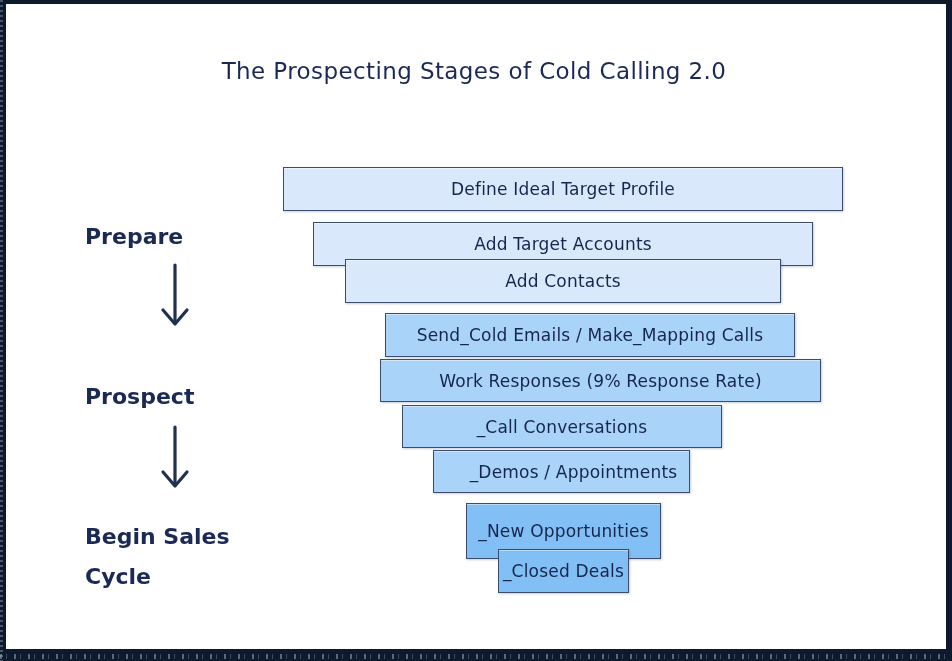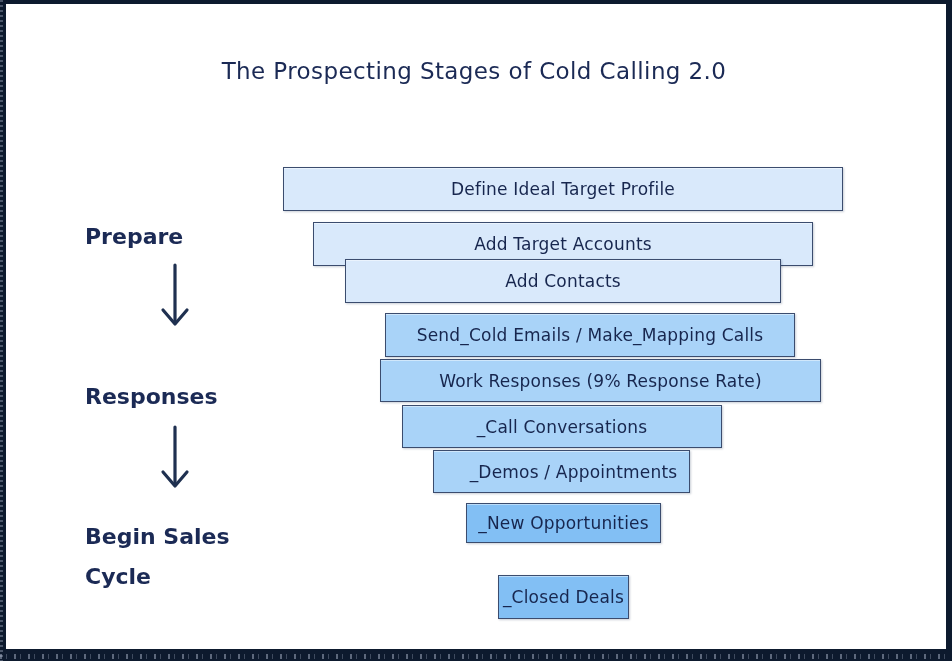--- a/index.html
+++ b/index.html
@@ -62,21 +62,21 @@
 
 <h1 class="title">The Prospecting Stages of Cold Calling 2.0</h1>
 
 <div class="phase-label" id="phase-prepare">Prepare</div>
 
 <svg class="down-arrow" id="arrow-prepare" width="30" height="70" aria-hidden="true">
   <line x1="15" y1="2" x2="15" y2="58" stroke="#1f3050" stroke-width="3.2" stroke-linecap="round"></line>
   <polyline points="3,47 15,61 27,47" fill="none" stroke="#1f3050" stroke-width="3.2" stroke-linecap="round" stroke-linejoin="round"></polyline>
 </svg>
 
-<div class="phase-label" id="phase-prospect">Responses</div>
+<div class="phase-label" id="phase-prospect">Prospect</div>
 
 <svg class="down-arrow" id="arrow-prospect" width="30" height="70" aria-hidden="true">
   <line x1="15" y1="2" x2="15" y2="58" stroke="#1f3050" stroke-width="3.2" stroke-linecap="round"></line>
   <polyline points="3,47 15,61 27,47" fill="none" stroke="#1f3050" stroke-width="3.2" stroke-linecap="round" stroke-linejoin="round"></polyline>
 </svg>
 
 <div class="phase-label" id="phase-begin-sales">Begin Sales
 Cycle</div>
 
 <div id="funnel">
@@ -94,23 +94,23 @@
     </div>
     <div class="stage" style="left: 380px; top: 359px; width: 441px; height: 43px; background: linear-gradient(rgb(169, 211, 248) 0%, rgb(169, 211, 248) 100%);">
       <span class="stage-label">Work Responses (9% Response Rate)</span>
     </div>
     <div class="stage" style="left: 402px; top: 405px; width: 320px; height: 43px; background: linear-gradient(rgb(169, 211, 248) 0%, rgb(169, 211, 248) 100%);">
       <span class="stage-label">_Call Conversations</span>
     </div>
     <div class="stage" style="left: 433px; top: 450px; width: 257px; height: 43px; background: linear-gradient(rgb(169, 211, 248) 0%, rgb(169, 211, 248) 100%); padding-left: 24px;">
       <span class="stage-label">_Demos / Appointments</span>
     </div>
-    <div class="stage" style="left: 466px; top: 503px; width: 195px; height: 40px; background: linear-gradient(rgb(130, 191, 244) 0%, rgb(130, 191, 244) 100%);">
+    <div class="stage" style="left: 466px; top: 503px; width: 195px; height: 56px; background: linear-gradient(rgb(130, 191, 244) 0%, rgb(130, 191, 244) 100%);">
       <span class="stage-label">_New Opportunities</span>
     </div>
-    <div class="stage" style="left: 498px; top: 575px; width: 131px; height: 44px; background: linear-gradient(rgb(130, 191, 244) 0%, rgb(130, 191, 244) 100%);">
+    <div class="stage" style="left: 498px; top: 549px; width: 131px; height: 44px; background: linear-gradient(rgb(130, 191, 244) 0%, rgb(130, 191, 244) 100%);">
       <span class="stage-label">_Closed Deals</span>
     </div>
   </div>
 
 <div class="frame-overlay"></div>
 <div class="bottom-noise"></div>
 <div class="left-noise"></div>
 
 </body></html>

